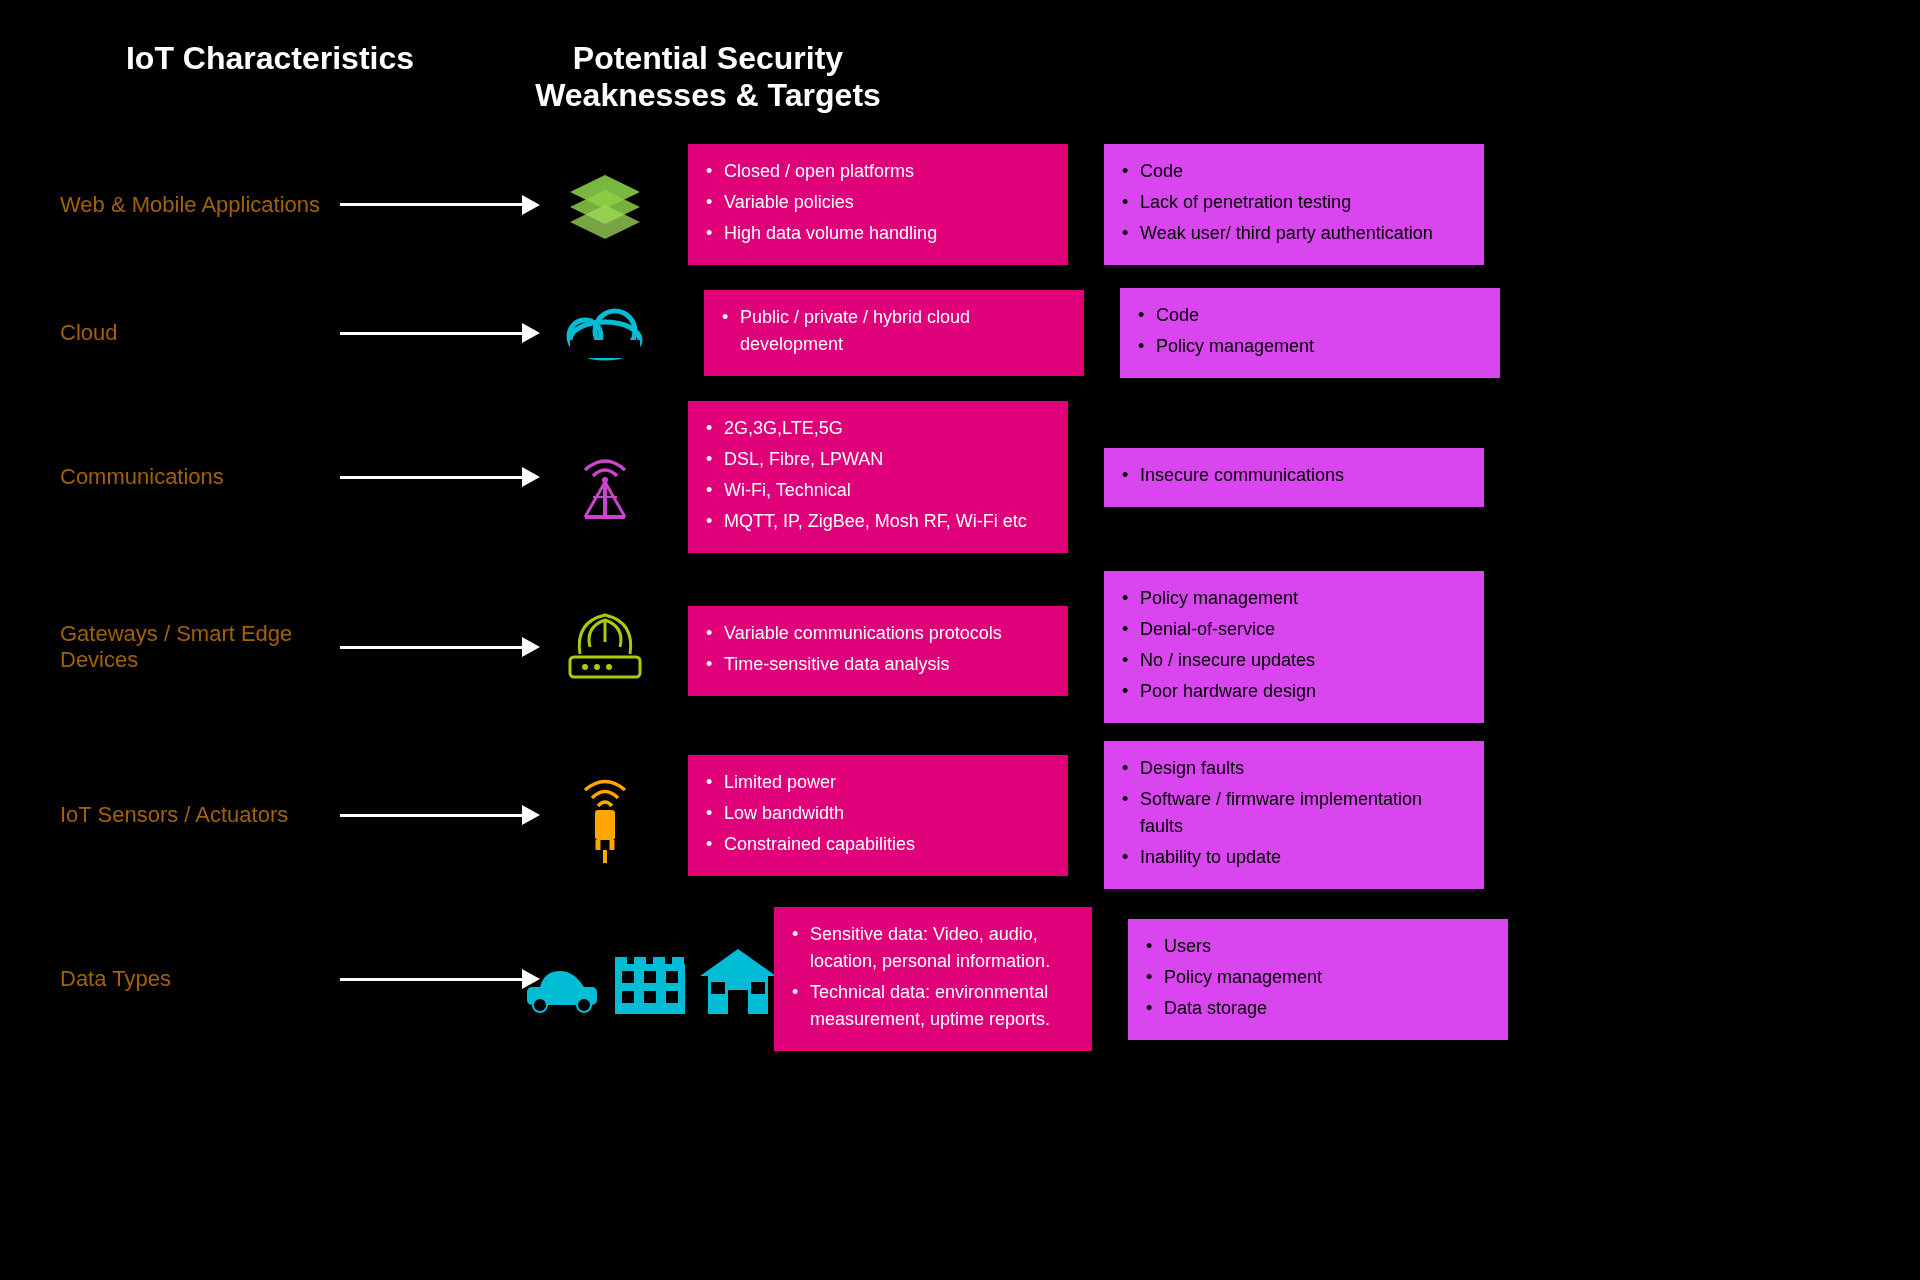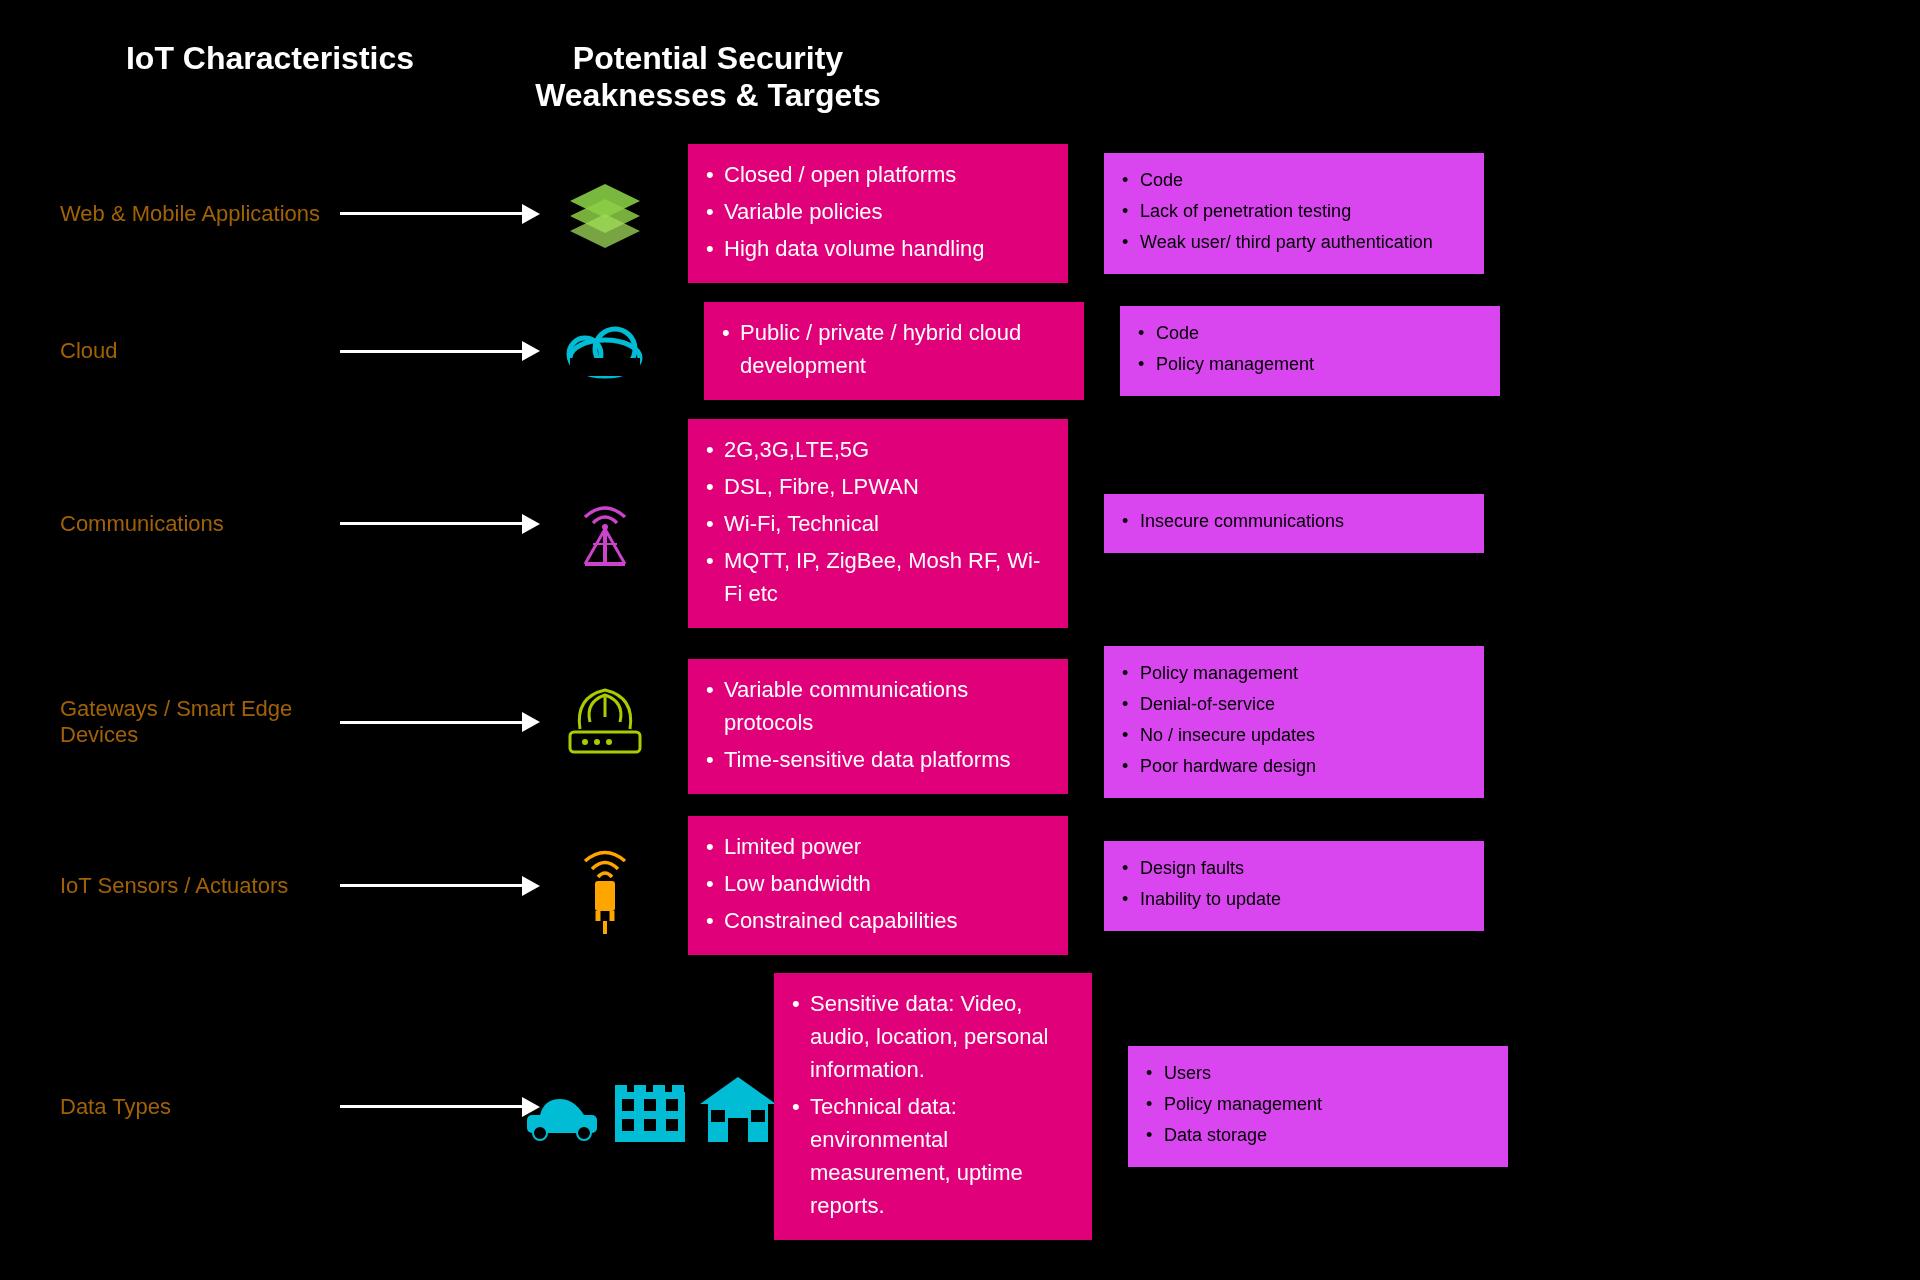--- a/index.html
+++ b/index.html
@@ -84,21 +84,21 @@
       display: flex;
       align-items: center;
       justify-content: center;
       flex-shrink: 0;
     }
     .pink-box {
       background: #e0007a;
       padding: 14px 18px;
       width: 380px;
       flex-shrink: 0;
-      font-size: 22px;
+      font-size: 18px;
       line-height: 1.5;
     }
     .cyan-box {
       background: #d946ef;
       padding: 14px 18px;
       width: 380px;
       flex-shrink: 0;
       margin-left: 18px;
       font-size: 18px;
       line-height: 1.5;
@@ -260,21 +260,21 @@
 
     <rect x="15" y="45" width="70" height="20" rx="4" fill="none" stroke="#aacc00" stroke-width="3"></rect>
     <circle cx="30" cy="55" r="3" fill="#aacc00"></circle>
     <circle cx="42" cy="55" r="3" fill="#aacc00"></circle>
     <circle cx="54" cy="55" r="3" fill="#aacc00"></circle>
   </svg>
         </div>
         <div class="pink-box" style="margin-left: 18px; margin-top: 8px;">
           <ul class="bullet-list">
             <li>Variable communications protocols</li>
-            <li>Time-sensitive data platforms</li>
+            <li>Time-sensitive data analysis</li>
           </ul>
         </div>
         <div class="gap"></div>
         <div class="cyan-box">
           <ul class="bullet-list">
             <li>Policy management</li>
             <li>Denial-of-service</li>
             <li>No / insecure updates</li>
             <li>Poor hardware design</li>
           </ul>
@@ -307,20 +307,21 @@
           <ul class="bullet-list">
             <li>Limited power</li>
             <li>Low bandwidth</li>
             <li>Constrained capabilities</li>
           </ul>
         </div>
         <div class="gap"></div>
         <div class="cyan-box">
           <ul class="bullet-list">
             <li>Design faults</li>
+            <li>Software / firmware implementation faults</li>
             <li>Inability to update</li>
           </ul>
         </div>
       </div>
       <div class="row">
         <div class="row-label">Data Types</div>
         <div class="arrow-area">
           <div class="arrow">
             <div class="arrow-line"></div>
             <div class="arrow-head"></div>

